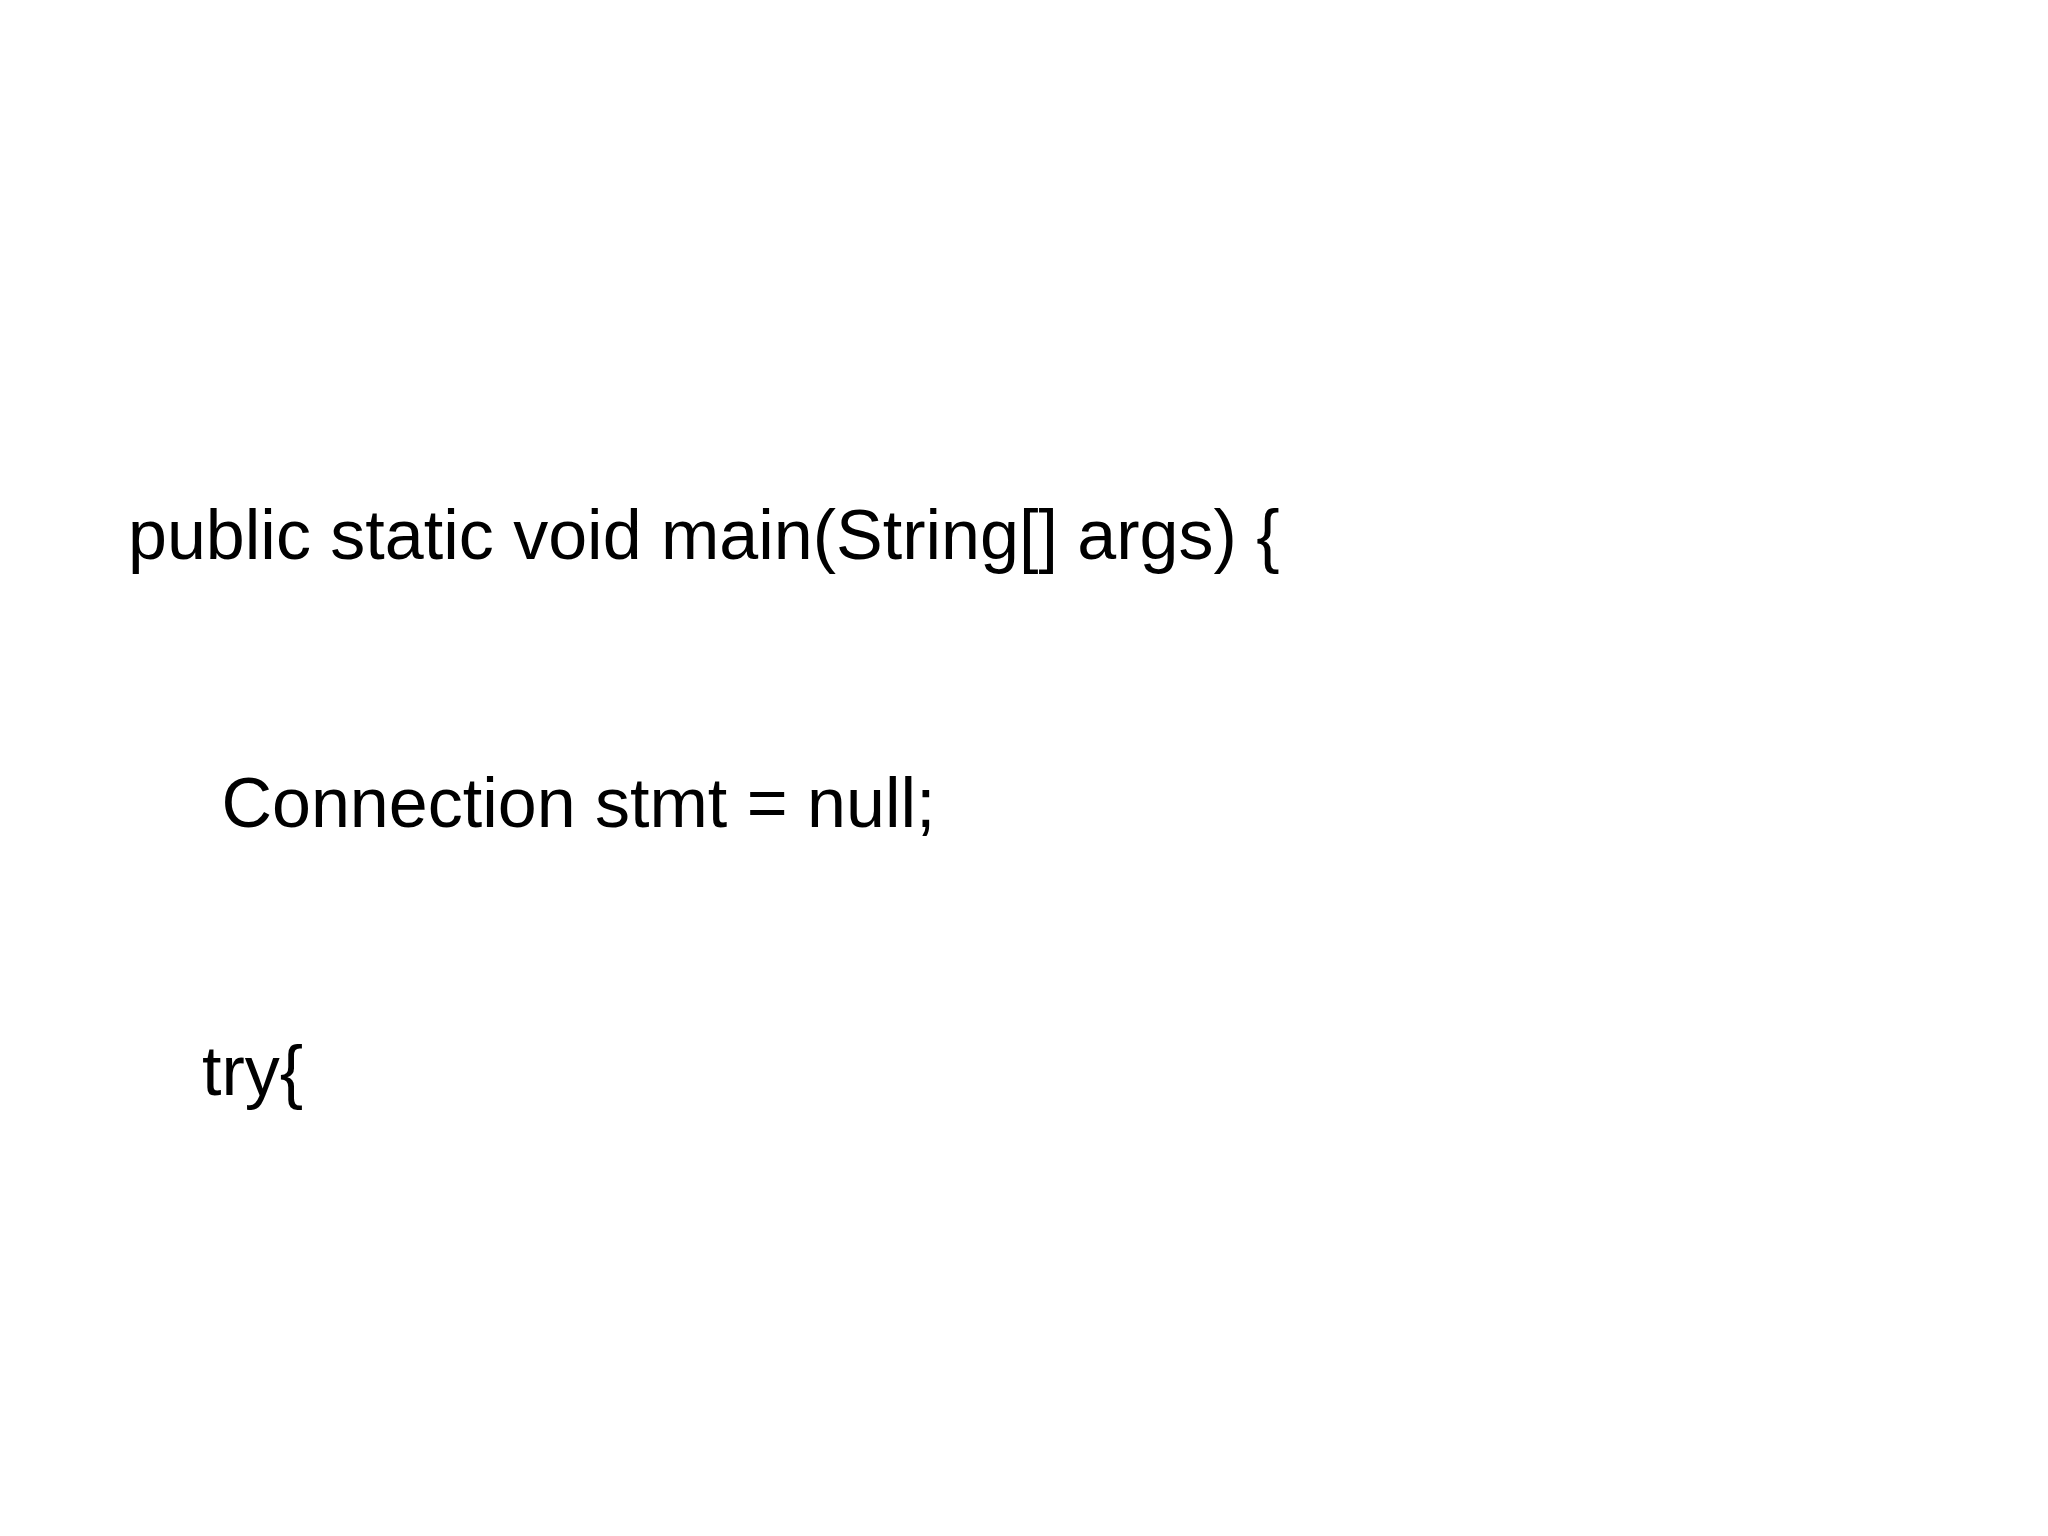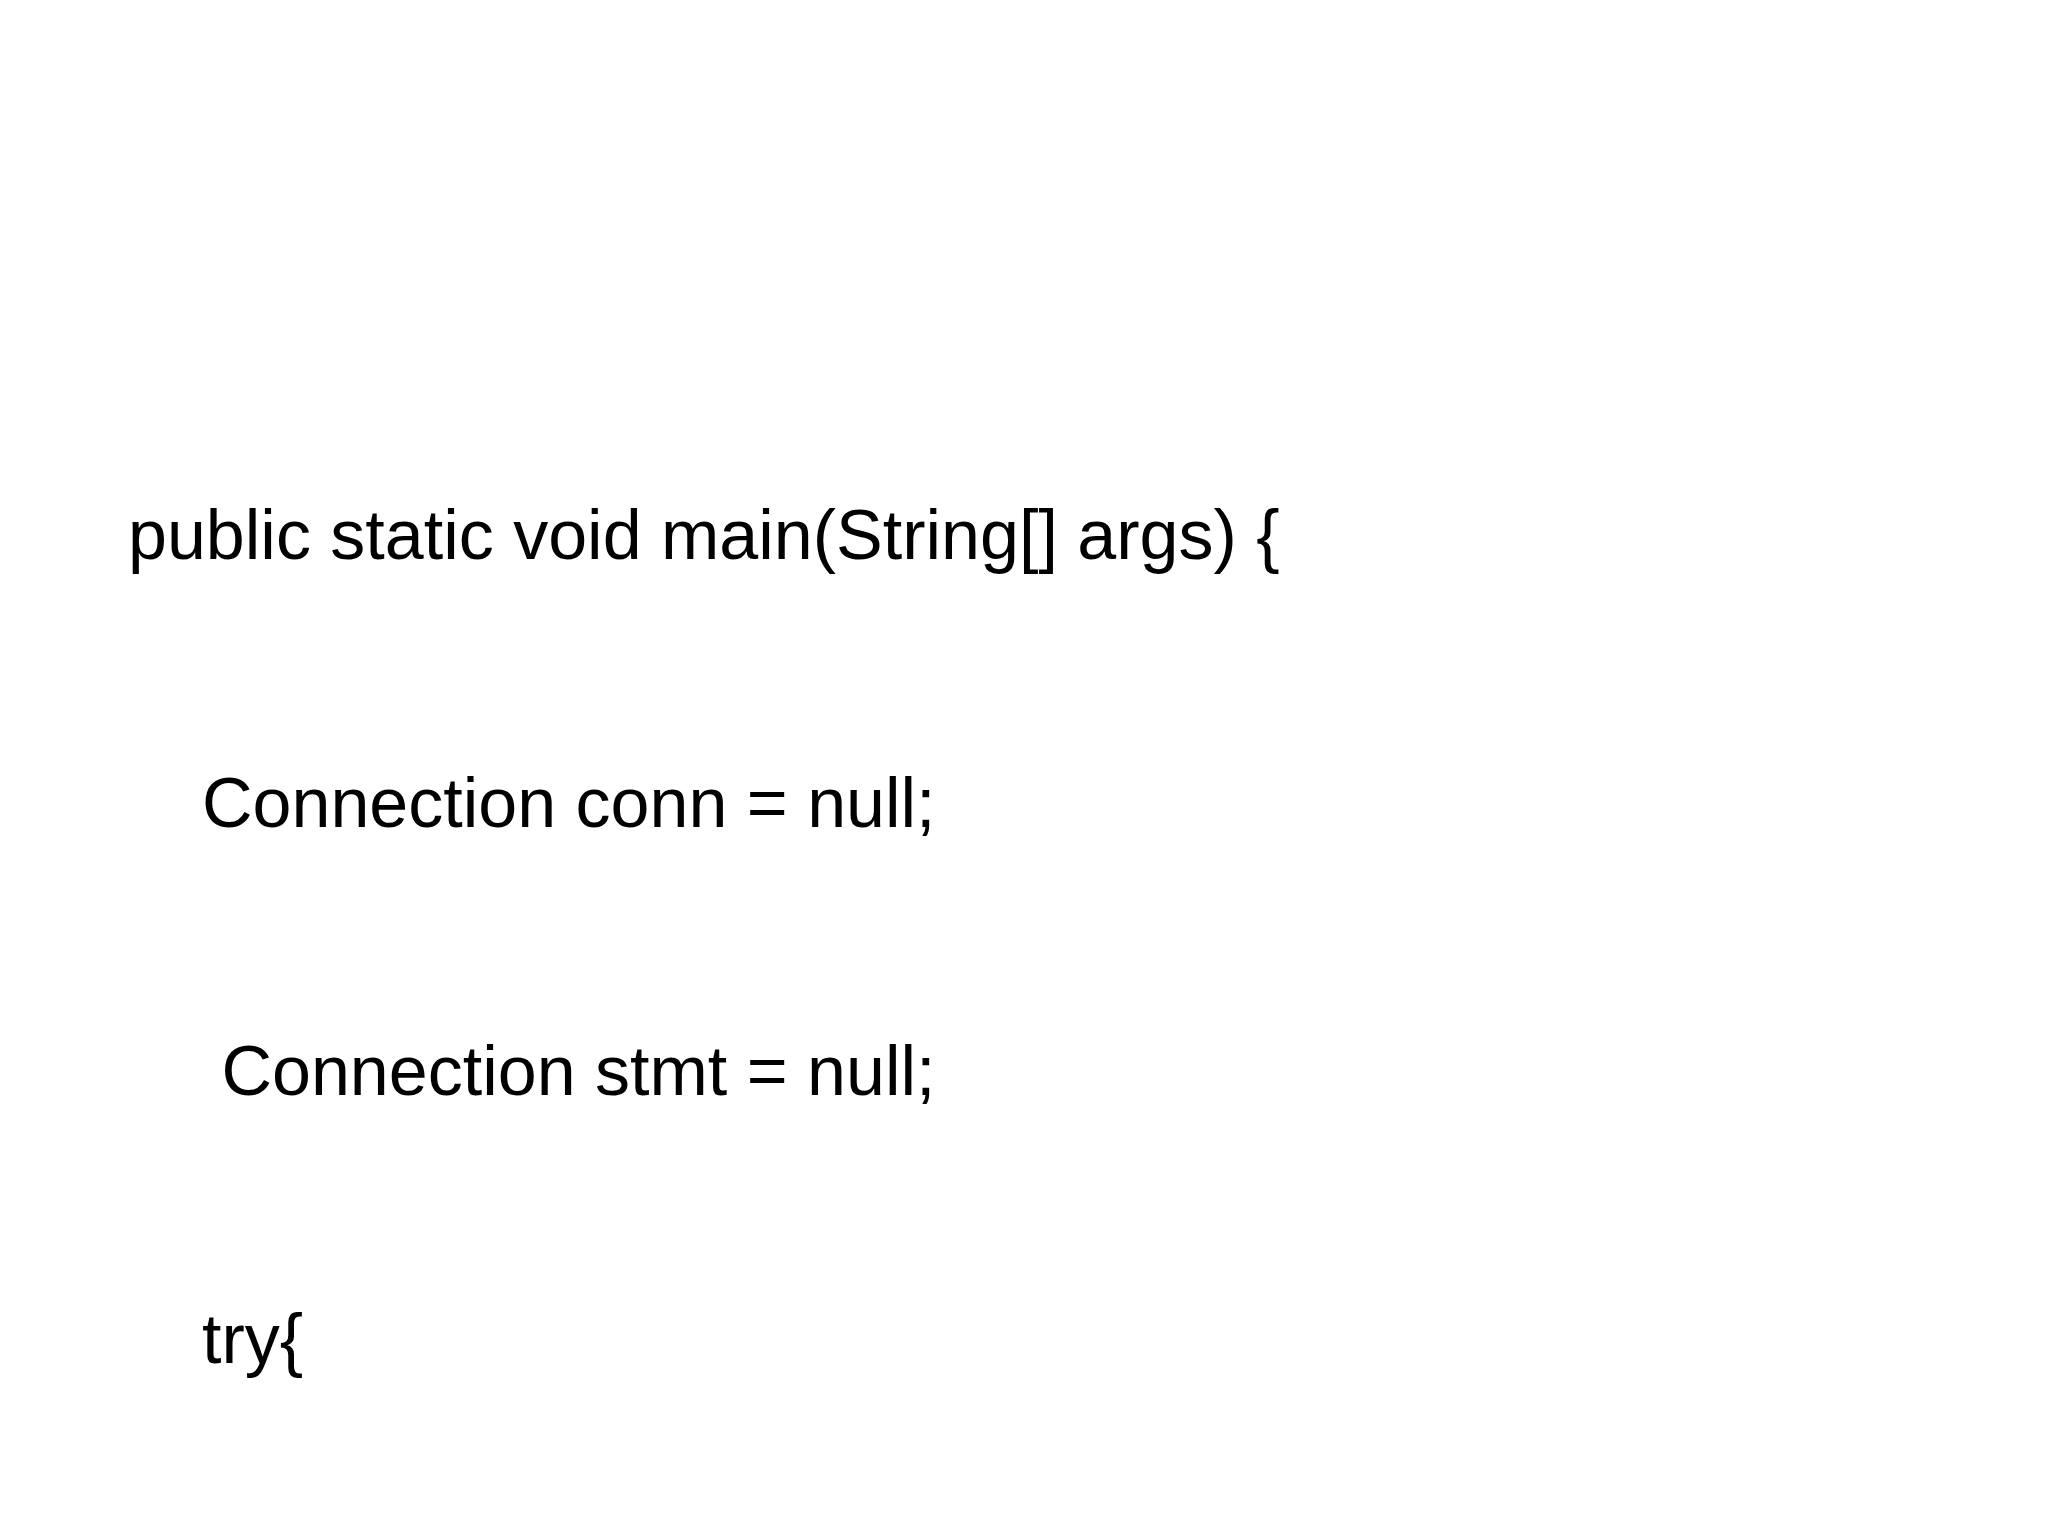--- a/index.html
+++ b/index.html
@@ -35,21 +35,20 @@
   .para {
     margin-top: 16px;
   }
 </style>
 </head>
 <body style="background: rgb(255, 255, 255);">
 
 <div class="slide">
   <div class="code-block" style="color: rgb(0, 0, 0);">
     <div class="code-line">public static void main(String[] args) {</div>
-    <div class="code-line lvl1 para">Connection conn = null;</div>
     <div class="code-line lvl1 para"> Connection stmt = null;</div>
     <div class="code-line lvl1 para">try{</div>
     
     
     
     
     
     
   </div>
 </div>

